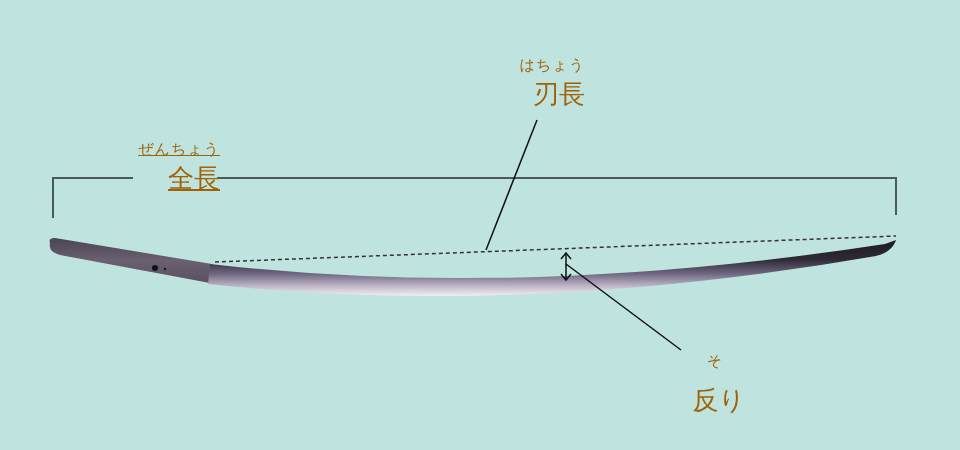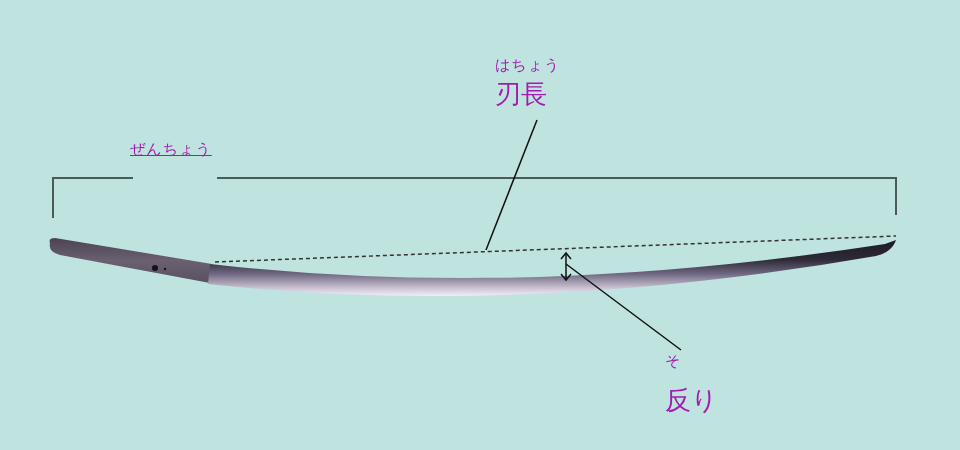--- a/index.html
+++ b/index.html
@@ -1,19 +1,19 @@
 <!DOCTYPE html>
 <html><head>
 <meta charset="utf-8">
 <style>
   html, body { margin:0; padding:0; }
   body { width:960px; height:450px; background:#bfe3df; position:relative; overflow:hidden;
          font-family:"DejaVu Sans", sans-serif; }
   .diagram { position:absolute; left:0; top:0; width:960px; height:450px; }
-  .label { position:absolute; color:#a21caf; text-align:left; white-space:nowrap; }
+  .label { position:absolute; color:#a16207; text-align:right; white-space:nowrap; }
   .ruby { font-size:15px; letter-spacing:1px; }
   .main { font-size:26px; }
   svg { position:absolute; left:0; top:0; }
 </style>
 </head>
 <body>
 
 <div class="diagram">
   <svg width="960" height="450" viewBox="0 0 960 450">
     <defs>
@@ -49,20 +49,21 @@
     <g stroke="#111" stroke-width="1.5" fill="none">
       <line x1="566" y1="254" x2="566" y2="279"></line>
       <polyline points="561,259 566,253 571,259"></polyline>
       <polyline points="561,274 566,280 571,274"></polyline>
     </g>
     <line x1="566" y1="264" x2="681" y2="350" stroke="#111" stroke-width="1.5"></line>
   </svg>
 
   <div class="label" style="left:130px; top:140px; width:90px;text-decoration:underline;">
     <div class="ruby">ぜんちょう</div>
+    <div class="main" style="margin-top:2px;">全長</div>
   </div>
 
   <div class="label" style="left:495px; top:56px; width:90px;">
     <div class="ruby">はちょう</div>
     <div class="main" style="margin-top:2px;">刃長</div>
   </div>
 
   <div class="label" style="left:665px; top:352px; width:80px;">
     <div class="ruby" style="margin-right:22px;">そ</div>
     <div class="main" style="margin-top:12px;">反り</div>

